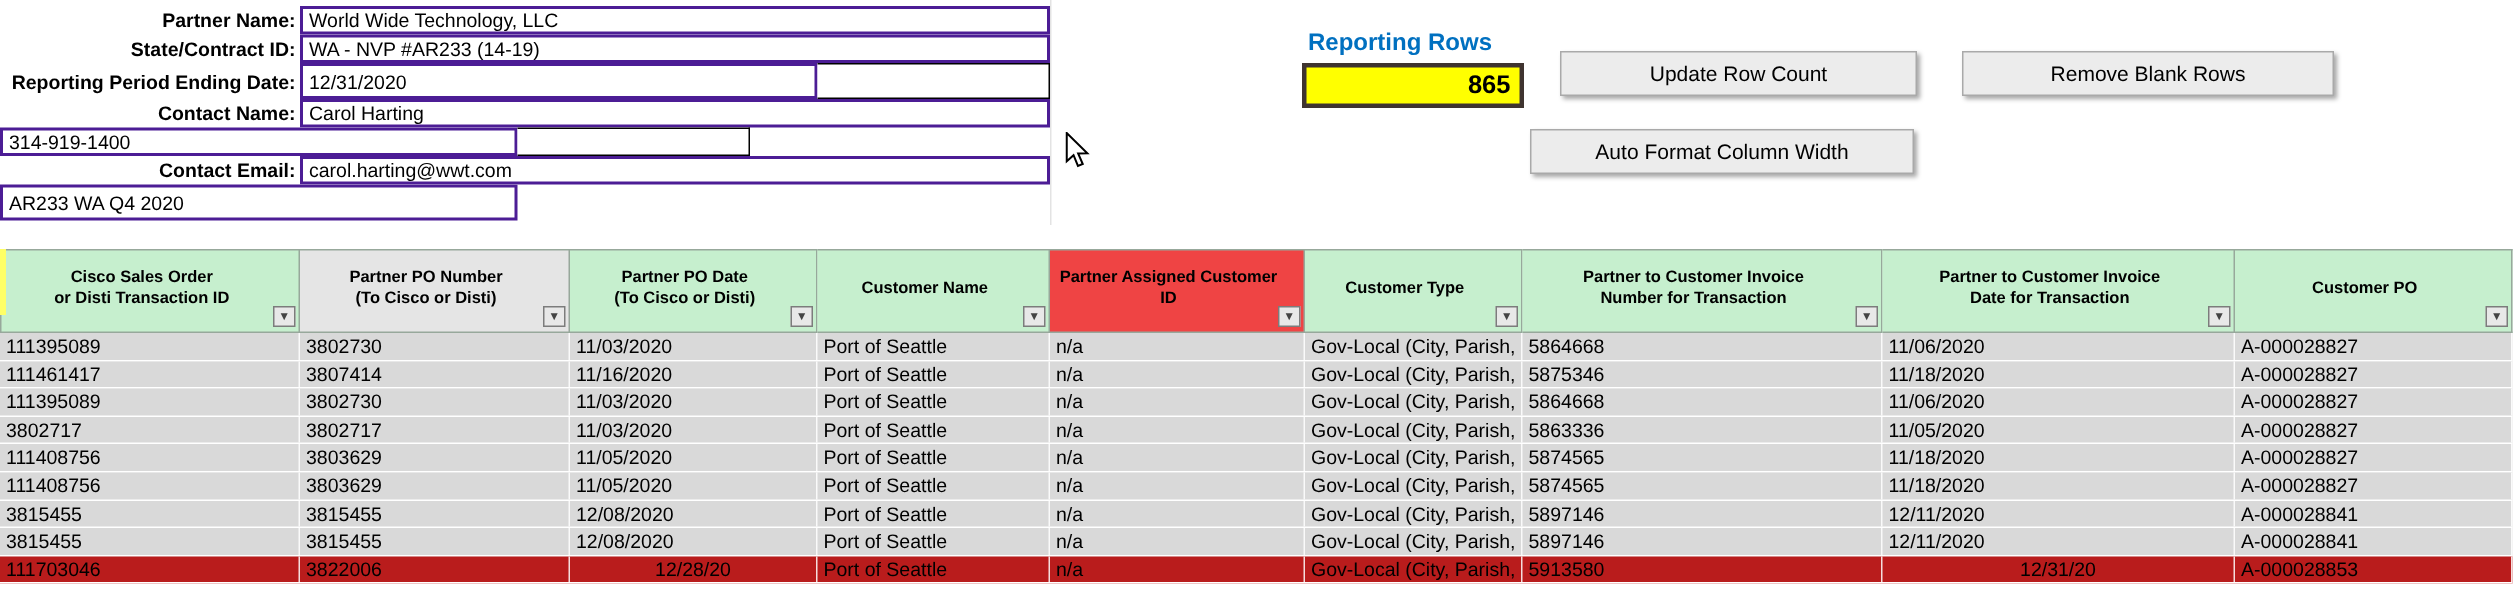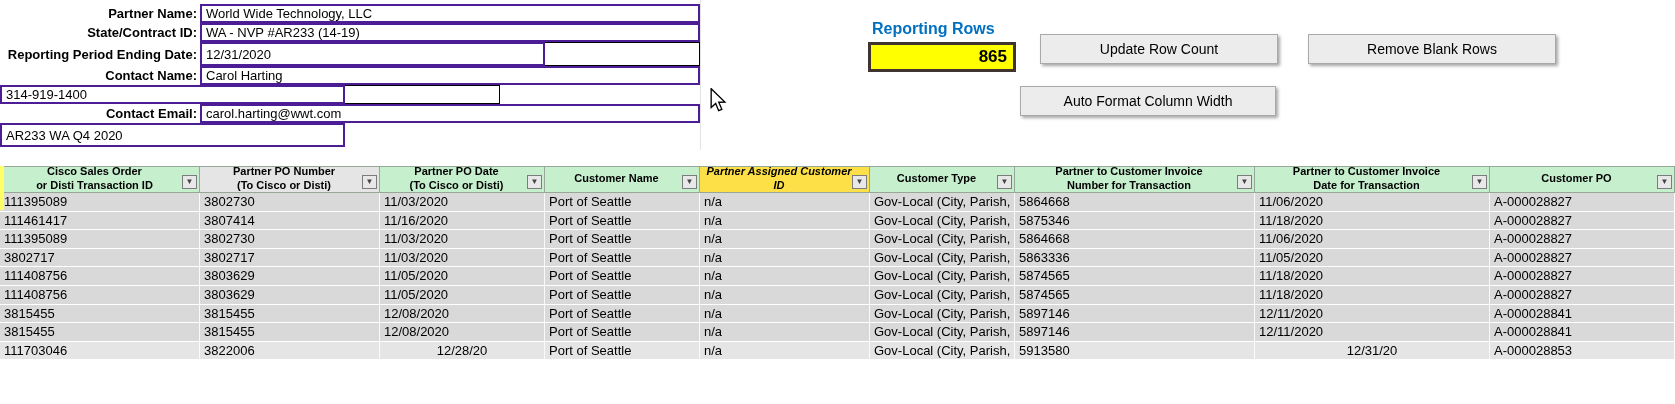--- a/index.html
+++ b/index.html
@@ -44,37 +44,37 @@
     box-shadow:2px 2px 3px rgba(0,0,0,0.35);
     font-weight:normal; font-size:14px; color:#000;
     display:flex; align-items:center; justify-content:center; cursor:pointer; white-space:nowrap;
   }
   #btn-update  { left:1040px; top:34px;  width:238px; height:30px; }
   #btn-remove  { left:1308px; top:34px;  width:248px; height:30px; }
   #btn-autofit { left:1020px; top:86px;  width:256px; height:30px; }
 
   
   .table { position:absolute; top:166px; left:0; width:1675px; z-index:2; }
-  .thead { display:flex; height:27px; }
+  .thead { display:flex; height:56px; }
   .th {
     position:relative; border:1px solid #97a89b; border-left:none;
     font-weight:bold; font-size:11px; line-height:1.25;
     display:flex; align-items:center; justify-content:center; text-align:center;
     white-space:pre-line; padding:2px 15px 4px 4px; overflow:hidden;
   }
   .th:first-child { border-left:1px solid #97a89b; }
   .filter-btn {
     position:absolute; right:2px; bottom:3px; width:15px; height:14px;
     background:#e8e8e8; border:1px solid #7c7c7c; color:#444;
     font-size:8px; line-height:12px; text-align:center; cursor:pointer;
   }
   .header-strip { position:absolute; left:0; top:0; width:4px; height:44px; background:#ffff66; z-index:3; }
 
   .trow { display:flex; height:18.6px; background:#d9d9d9; border-bottom:1px solid #ffffff; }
-  .trow.last { background:#e5e5e5; }
+  .trow.last { background:#b91c1c; }
   .td {
     font-size:13px; line-height:17px; padding:0 4px; overflow:hidden; white-space:nowrap;
     border-right:1px solid rgba(255,255,255,0.85);
   }
   .td.center { text-align:center; }
 
   .c0{width:200px}.c1{width:180px}.c2{width:165px}.c3{width:155px}.c4{width:170px}
   .c5{width:145px}.c6{width:240px}.c7{width:235px}.c8{width:185px}
 
   
@@ -126,21 +126,21 @@
 <div class="table">
   <div class="header-strip"></div>
   <div class="thead">
       <div class="th c0" style="background: rgb(198, 239, 206);"><span>Cisco Sales Order
 or Disti Transaction ID</span><div class="filter-btn">▼</div></div>
       <div class="th c1" style="background: #e5e5e5;"><span>Partner PO Number
 (To Cisco or Disti)</span><div class="filter-btn">▼</div></div>
       <div class="th c2" style="background: rgb(198, 239, 206);"><span>Partner PO Date
 (To Cisco or Disti)</span><div class="filter-btn">▼</div></div>
       <div class="th c3" style="background: rgb(198, 239, 206);"><span>Customer Name</span><div class="filter-btn">▼</div></div>
-      <div class="th c4" style="background: #fde047; font-style: italic;"><span>Partner Assigned Customer
+      <div class="th c4" style="background: #ef4444;"><span>Partner Assigned Customer
 ID</span><div class="filter-btn">▼</div></div>
       <div class="th c5" style="background: rgb(198, 239, 206);"><span>Customer Type</span><div class="filter-btn">▼</div></div>
       <div class="th c6" style="background: rgb(198, 239, 206);"><span>Partner to Customer Invoice
 Number for Transaction</span><div class="filter-btn">▼</div></div>
       <div class="th c7" style="background: rgb(198, 239, 206);"><span>Partner to Customer Invoice
 Date for Transaction</span><div class="filter-btn">▼</div></div>
       <div class="th c8" style="background: rgb(198, 239, 206);"><span>Customer PO</span><div class="filter-btn">▼</div></div>
     </div>
   <div class="tbody">
       <div class="trow">

